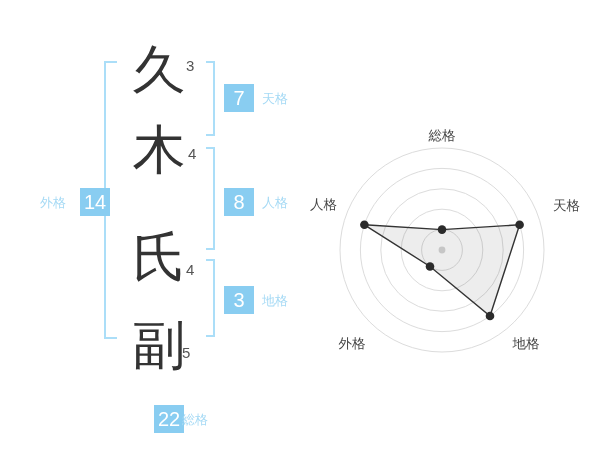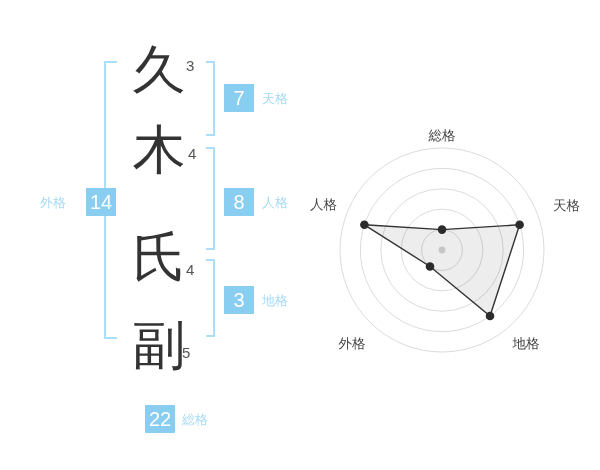--- a/index.html
+++ b/index.html
@@ -41,24 +41,24 @@
 
   <div class="valbox" style="left:224px;top:84px">7</div>
   <div class="cat-label" style="left:262px;top:91px">天格</div>
 
   <div class="valbox" style="left:224px;top:188px">8</div>
   <div class="cat-label" style="left:262px;top:195px">人格</div>
 
   <div class="valbox" style="left:224px;top:286px">3</div>
   <div class="cat-label" style="left:262px;top:293px">地格</div>
 
-  <div class="valbox" style="left:86px;top:188px">14</div>
+  <div class="valbox" style="left:80px;top:188px">14</div>
   <div class="cat-label" style="left:38px;top:195px;width:28px;text-align:right">外格</div>
 
-  <div class="valbox" style="left:145px;top:405px">22</div>
+  <div class="valbox" style="left:154px;top:405px">22</div>
   <div class="cat-label" style="left:182px;top:412px">総格</div>
 
   <svg id="radar-svg" width="285" height="260" viewBox="0 0 285 260" style="position:absolute;left:310px;top:120px;overflow:visible">
       <circle cx="132" cy="130" r="20.4" fill="none" stroke="#dcdcdc" stroke-width="1"></circle>
       <circle cx="132" cy="130" r="40.8" fill="none" stroke="#dcdcdc" stroke-width="1"></circle>
       <circle cx="132" cy="130" r="61.2" fill="none" stroke="#dcdcdc" stroke-width="1"></circle>
       <circle cx="132" cy="130" r="81.6" fill="none" stroke="#dcdcdc" stroke-width="1"></circle>
       <circle cx="132" cy="130" r="102.0" fill="none" stroke="#dcdcdc" stroke-width="1"></circle>
       <polygon points="132.0,109.6 209.6,104.8 180.0,196.0 120.0,146.5 54.4,104.8" fill="rgba(0,0,0,0.07)" stroke="#333333" stroke-width="1.4"></polygon>
       <circle cx="132.0" cy="109.6" r="4.3" fill="#2b2b2b"></circle>

